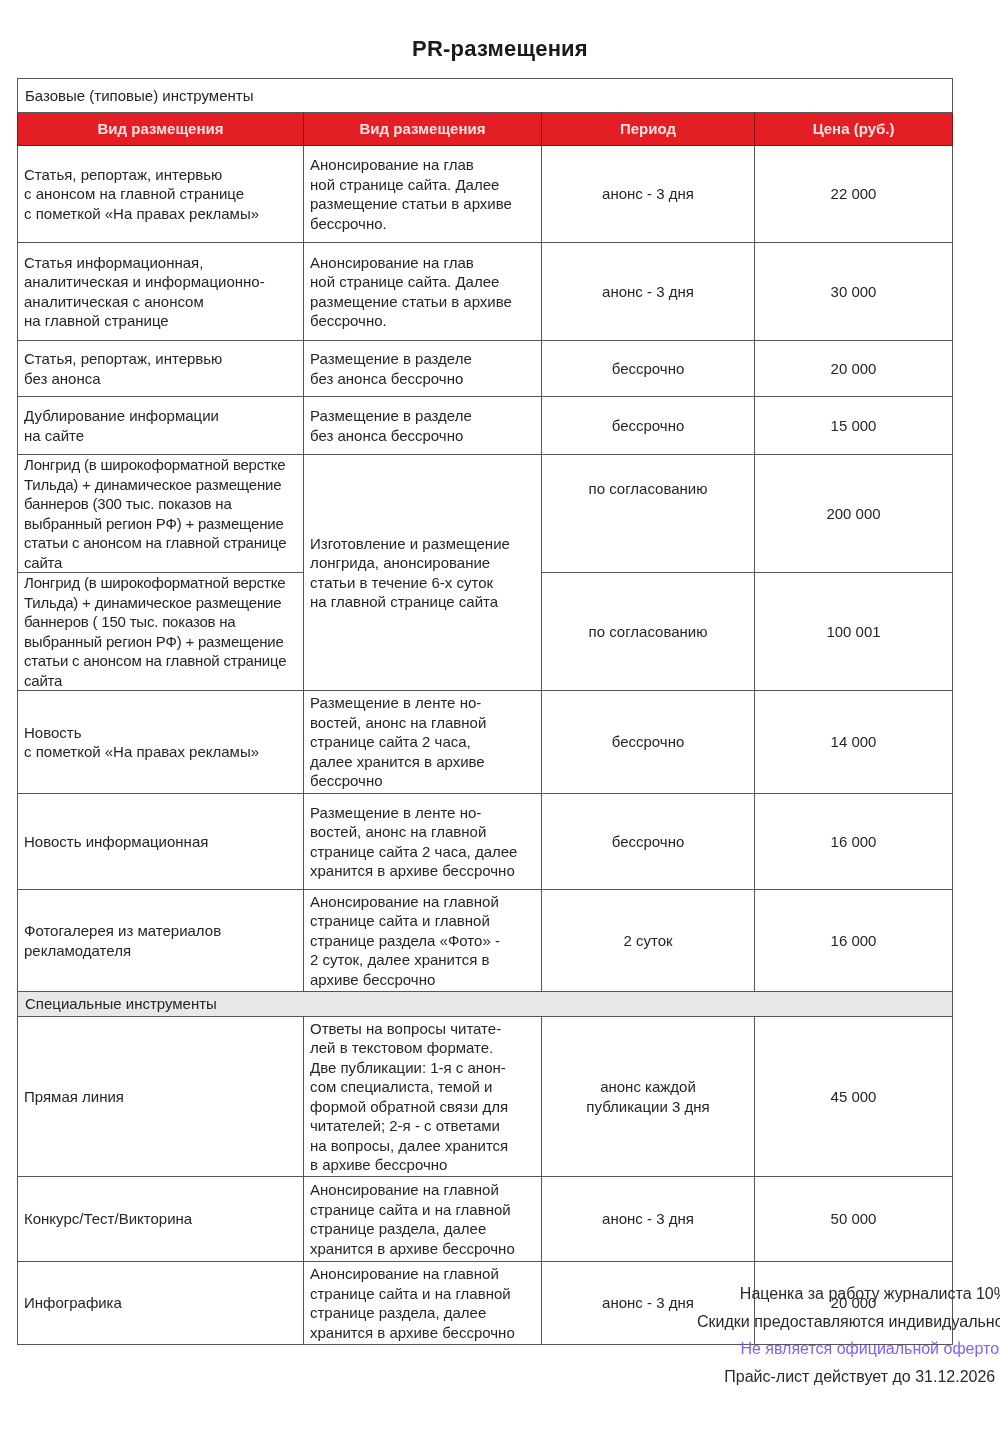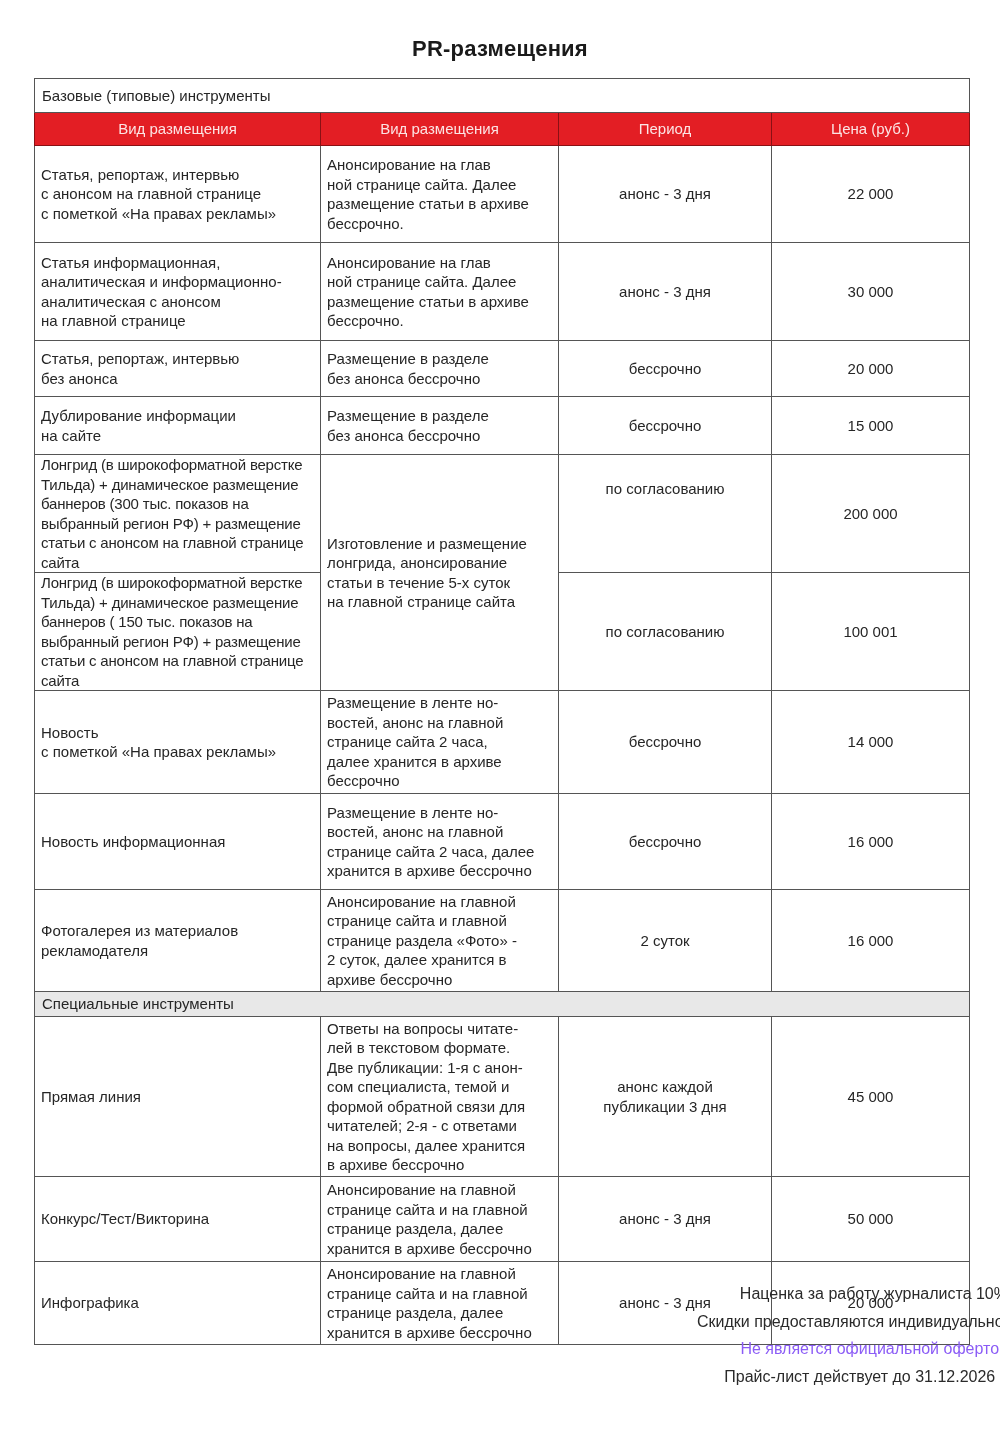--- a/index.html
+++ b/index.html
@@ -1,23 +1,23 @@
 <!DOCTYPE html>
 <html><head>
 <meta charset="utf-8">
 <style>
   html, body { margin: 0; padding: 0; background: #ffffff; }
   body { width: 1000px; height: 1430px; position: relative; font-family: "Liberation Sans", "DejaVu Sans", sans-serif; color: #222; }
   .title { position: absolute; top: 36px; left: 0; width: 1000px; text-align: center; font-size: 22px; font-weight: bold; color: #1a1a1a; letter-spacing: 0.2px; }
-  table.price { position: absolute; top: 78px; left: 34px; width: 935px; border-collapse: collapse; table-layout: fixed; }
+  table.price { position: absolute; top: 78px; left: 17px; width: 935px; border-collapse: collapse; table-layout: fixed; }
   table.price td, table.price th { border: 1.5px solid #555; font-size: 15px; line-height: 19.5px; vertical-align: middle; padding: 0 6px; color: #262626; }
   col.c1 { width: 286px; } col.c2 { width: 238px; } col.c3 { width: 213px; } col.c4 { width: 198px; }
   tr.section-base td { background: #fff; height: 33px; font-size: 15px; padding-left: 7px; }
   tr.section-special td { background: #e8e8e8; height: 24px; font-size: 15px; padding-left: 7px; }
-  tr.header th { background: #e31e24; color: #fce4e4; font-weight: normal; font-size: 15px; height: 32px; text-align: center; border-color: #8a1014; border-top: 1.5px solid #555; }
+  tr.header th { background: #e31e24; color: #fce4e4; font-weight: bold; font-size: 15px; height: 32px; text-align: center; border-color: #8a1014; border-top: 1.5px solid #555; }
   td.center { text-align: center; }
   td.small { font-size: 13px; line-height: 14.5px; padding: 2px 2px 2px 6px; letter-spacing: -0.2px; }
   .pre { white-space: pre-line; }
   .footer { position: absolute; top: 1280px; left: 8px; width: 1000px; text-align: right; font-size: 16px; line-height: 27.5px; color: #2a2a2a; }
   .footer .strong { color: #8b5cf6; }
 </style>
 </head>
 <body>
 
 <div class="title">PR-размещения</div>
@@ -81,21 +81,21 @@
     </tr>
 
     <tr style="height:76px;">
       <td class="pre small">Лонгрид (в широкоформатной верстке
 Тильда) + динамическое размещение
 баннеров (300 тыс. показов на
 выбранный регион РФ) + размещение
 статьи с анонсом на главной странице сайта</td>
       <td class="pre" rowspan="2">Изготовление и размещение
 лонгрида, анонсирование
-статьи в течение 5-х суток
+статьи в течение 6-х суток
 на главной странице сайта</td>
       <td class="center" style="vertical-align:top;padding-top:24px;">по согласованию</td>
       <td class="center">200 000</td>
     </tr>
     <tr style="height:77px;">
       <td class="pre small">Лонгрид (в широкоформатной верстке
 Тильда) + динамическое размещение
 баннеров ( 150 тыс. показов на
 выбранный регион РФ) + размещение
 статьи с анонсом на главной странице сайта</td>

